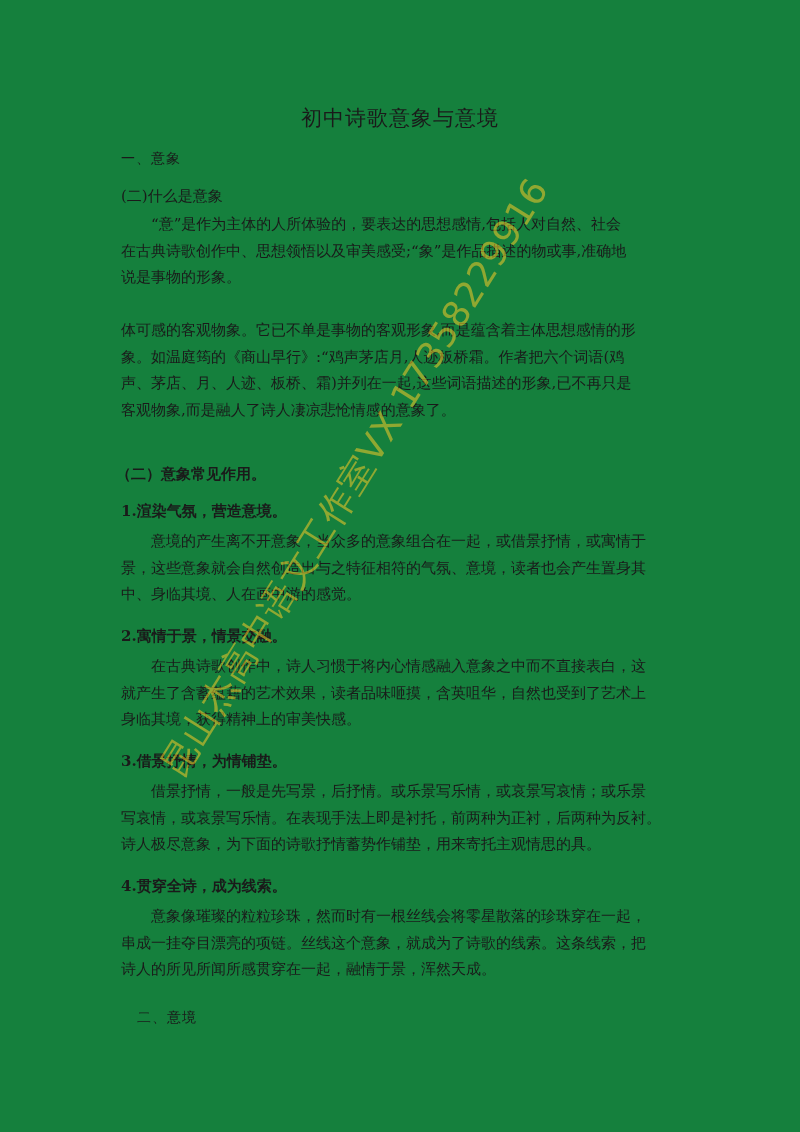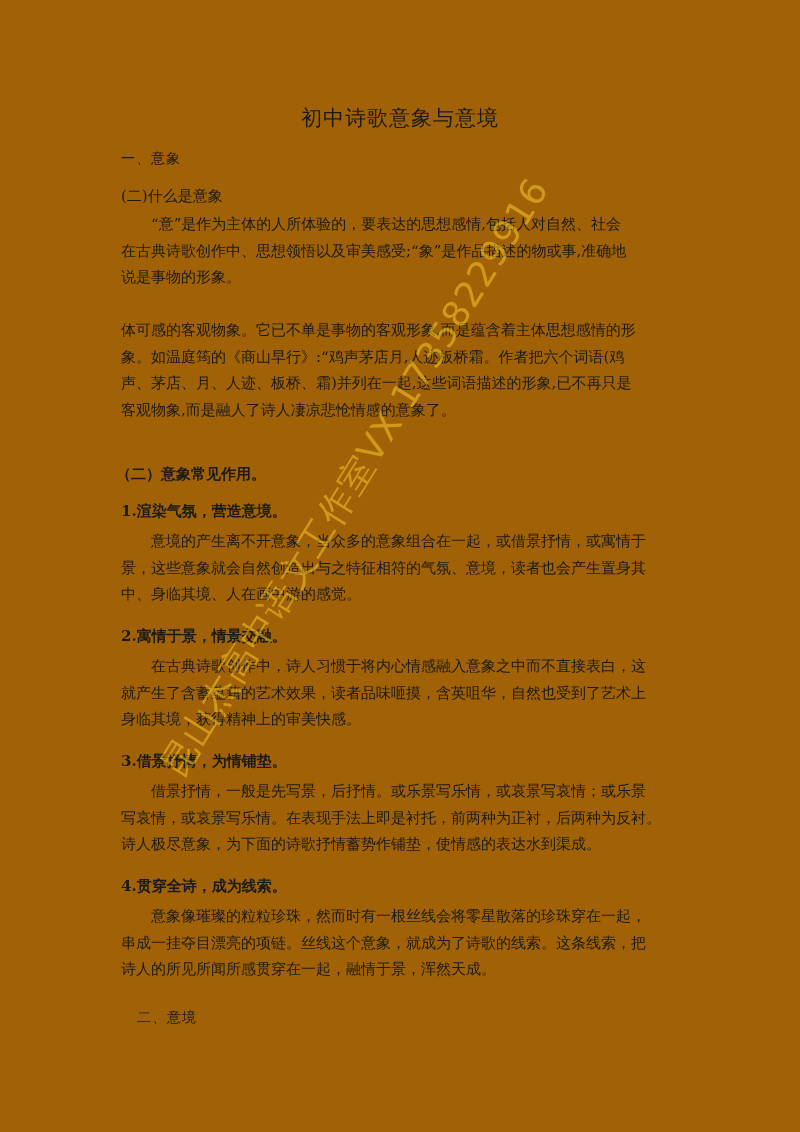--- a/index.html
+++ b/index.html
@@ -1,18 +1,18 @@
 <!DOCTYPE html>
 <html><head>
 <meta charset="utf-8">
 <style>
   html, body { margin: 0; padding: 0; background: #ffffff; }
   body { width: 800px; height: 1132px; position: relative; overflow: hidden;
          font-family: "DejaVu Serif", "Liberation Serif", serif; color: #1a1a1a; }
-  .page { position: absolute; left: 0; top: 0; width: 800px; height: 1132px; background: #a16207; }
+  .page { position: absolute; left: 0; top: 0; width: 800px; height: 1132px; background: #15803d; }
   .title { position: absolute; left: 0; width: 800px; top: 104px; text-align: center;
            font-size: 21px; letter-spacing: 1px; }
   .h1 { position: absolute; left: 121px; font-size: 14px; letter-spacing: 1px; }
   .h2 { position: absolute; left: 121px; font-size: 15px; }
   .h2.bold { font-weight: bold; }
   .para { position: absolute; left: 121px; width: 562px; font-size: 15px; line-height: 26.5px;
           text-align: justify; text-indent: 30px; }
   .para .line { display: block; white-space: nowrap; text-indent: 0; }
   .para .line.first { padding-left: 30px; }
   .watermark { position: absolute; left: 150px; top: 760px; transform-origin: 0 0;
@@ -57,21 +57,21 @@
   <div class="para" style="top:653px;">
     <span class="line first">在古典诗歌创作中，诗人习惯于将内心情感融入意象之中而不直接表白，这</span>
     <span class="line">就产生了含蓄蕴藉的艺术效果，读者品味咂摸，含英咀华，自然也受到了艺术上</span>
     <span class="line">身临其境，获得精神上的审美快感。</span>
   </div>
 
   <div class="h2 bold" style="top:752px;">3.借景抒情，为情铺垫。</div>
   <div class="para" style="top:778px;">
     <span class="line first">借景抒情，一般是先写景，后抒情。或乐景写乐情，或哀景写哀情；或乐景</span>
     <span class="line">写哀情，或哀景写乐情。在表现手法上即是衬托，前两种为正衬，后两种为反衬。</span>
-    <span class="line">诗人极尽意象，为下面的诗歌抒情蓄势作铺垫，使情感的表达水到渠成。</span>
+    <span class="line">诗人极尽意象，为下面的诗歌抒情蓄势作铺垫，用来寄托主观情思的具。</span>
   </div>
 
   <div class="h2 bold" style="top:877px;">4.贯穿全诗，成为线索。</div>
   <div class="para" style="top:903px;">
     <span class="line first">意象像璀璨的粒粒珍珠，然而时有一根丝线会将零星散落的珍珠穿在一起，</span>
     <span class="line">串成一挂夺目漂亮的项链。丝线这个意象，就成为了诗歌的线索。这条线索，把</span>
     <span class="line">诗人的所见所闻所感贯穿在一起，融情于景，浑然天成。</span>
   </div>
 
   <div class="h1" style="top:1009px;margin-left:16px;">二、意境</div>

